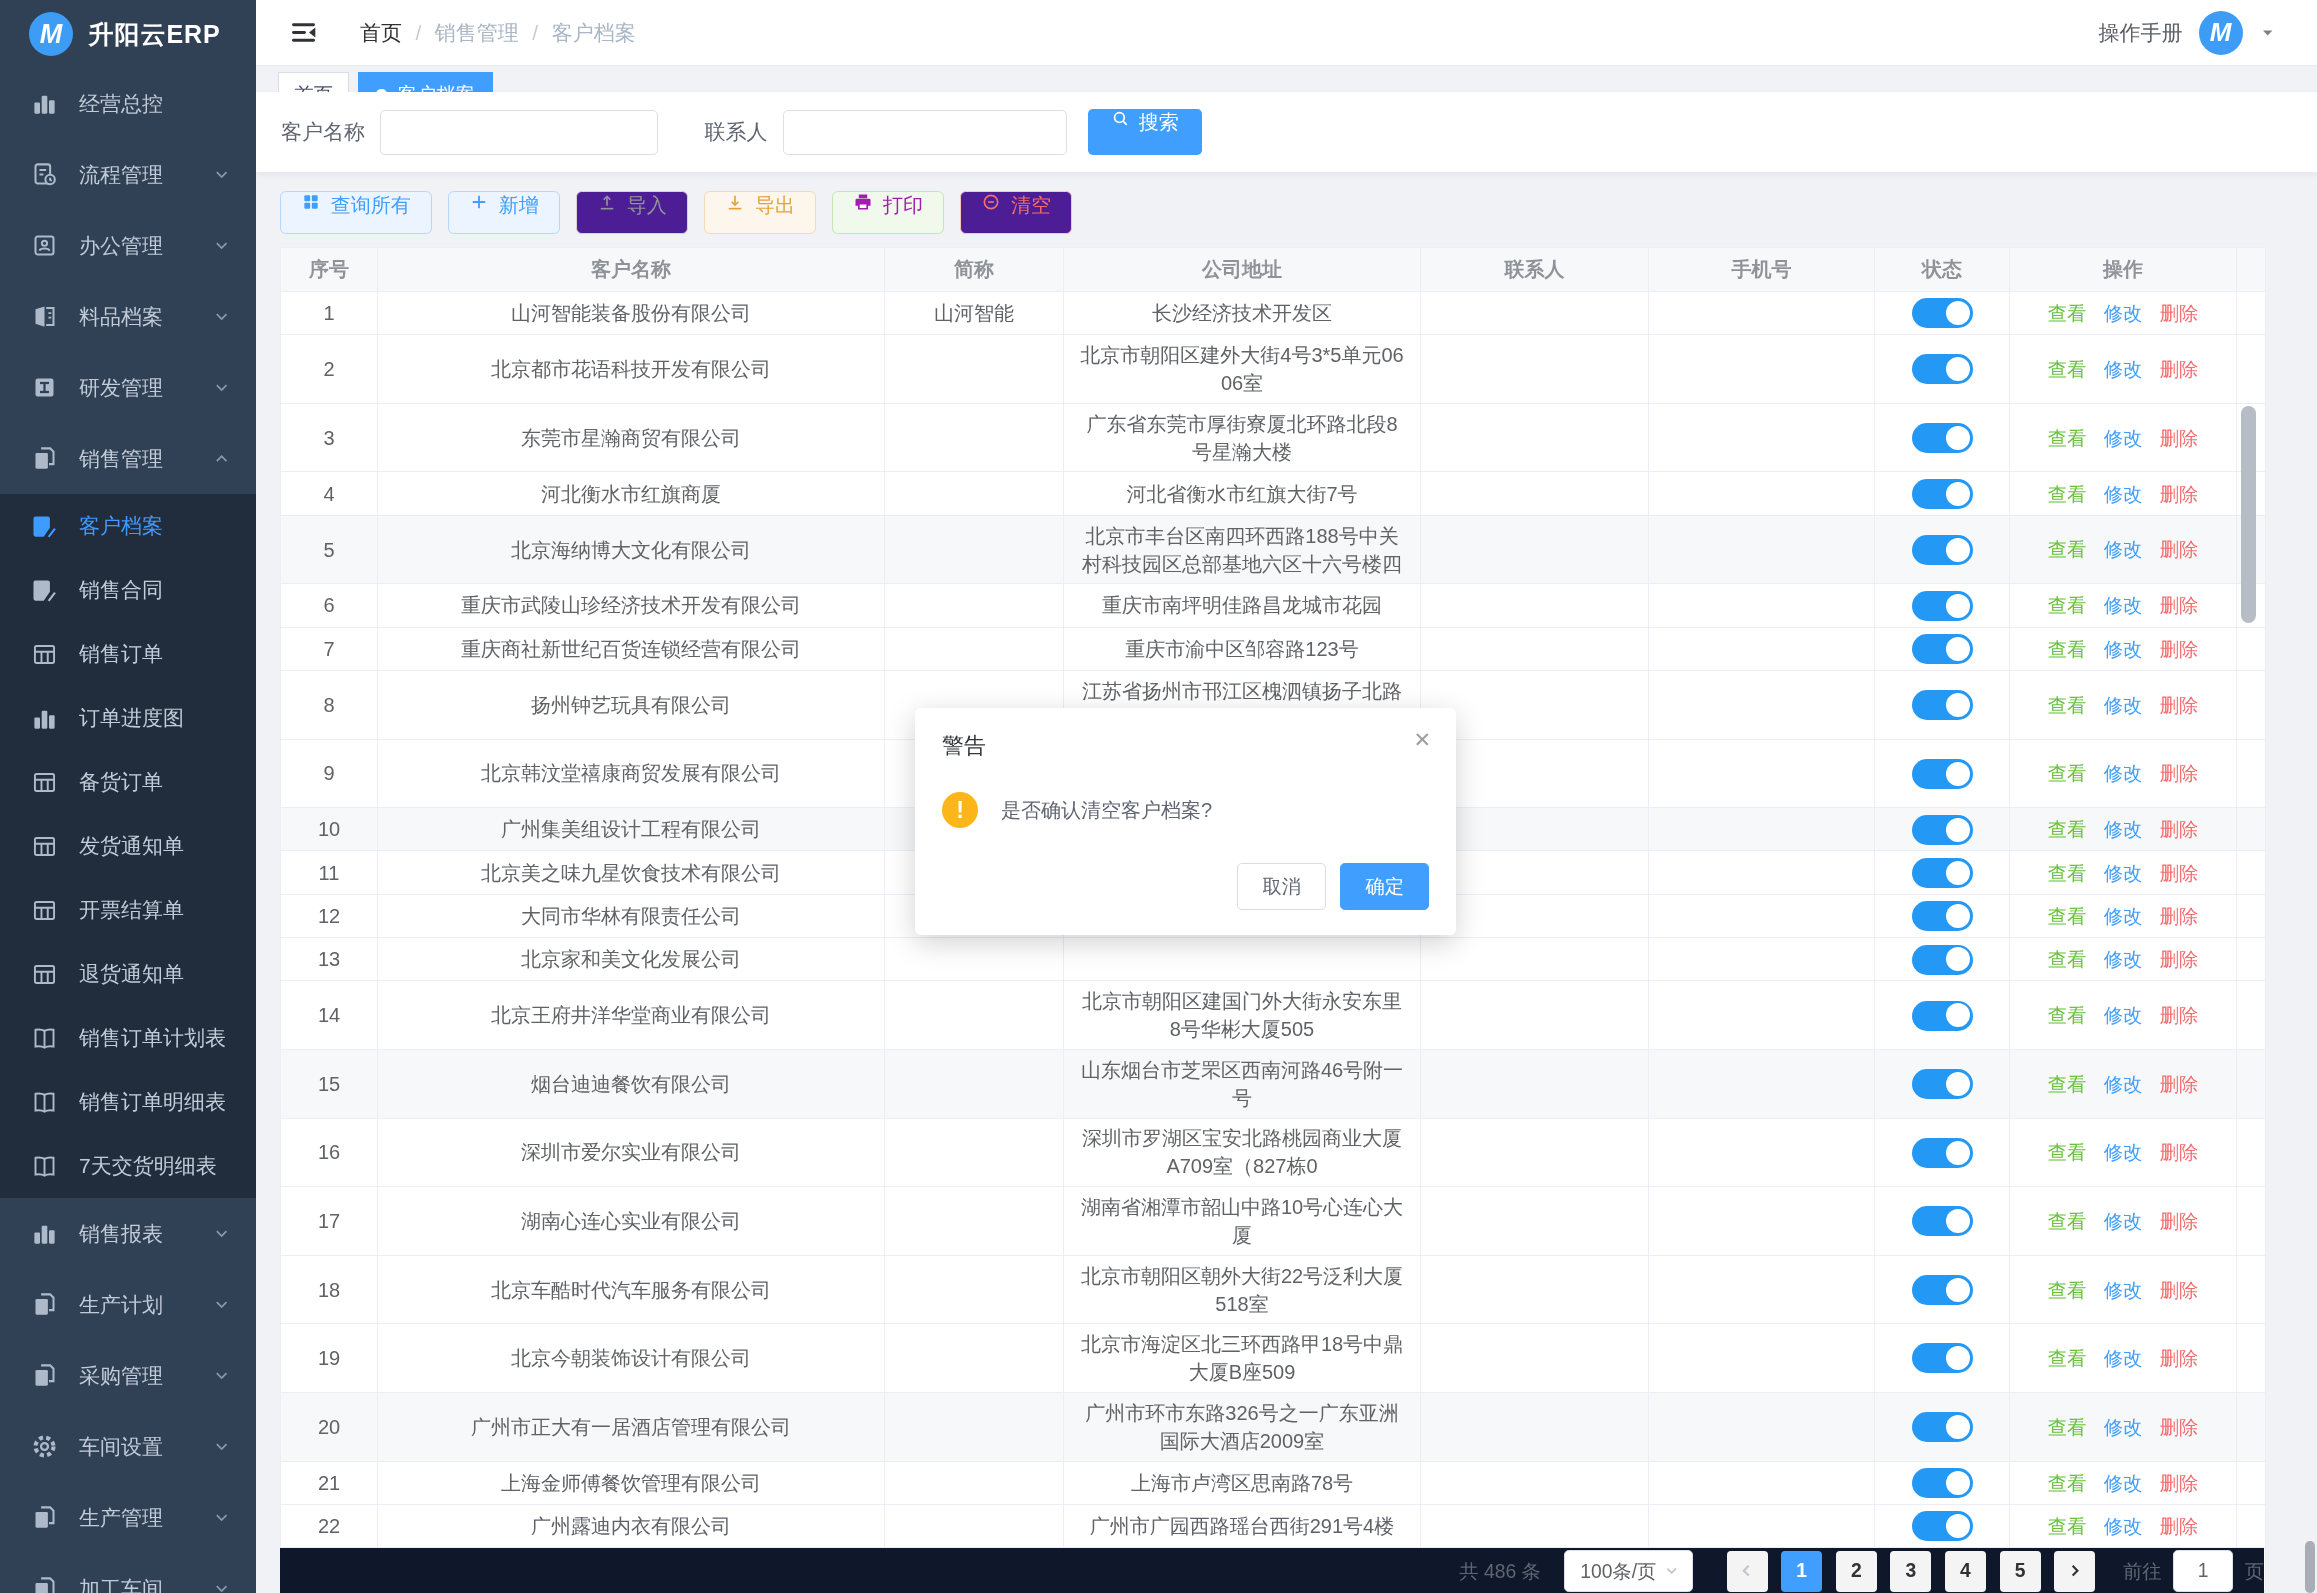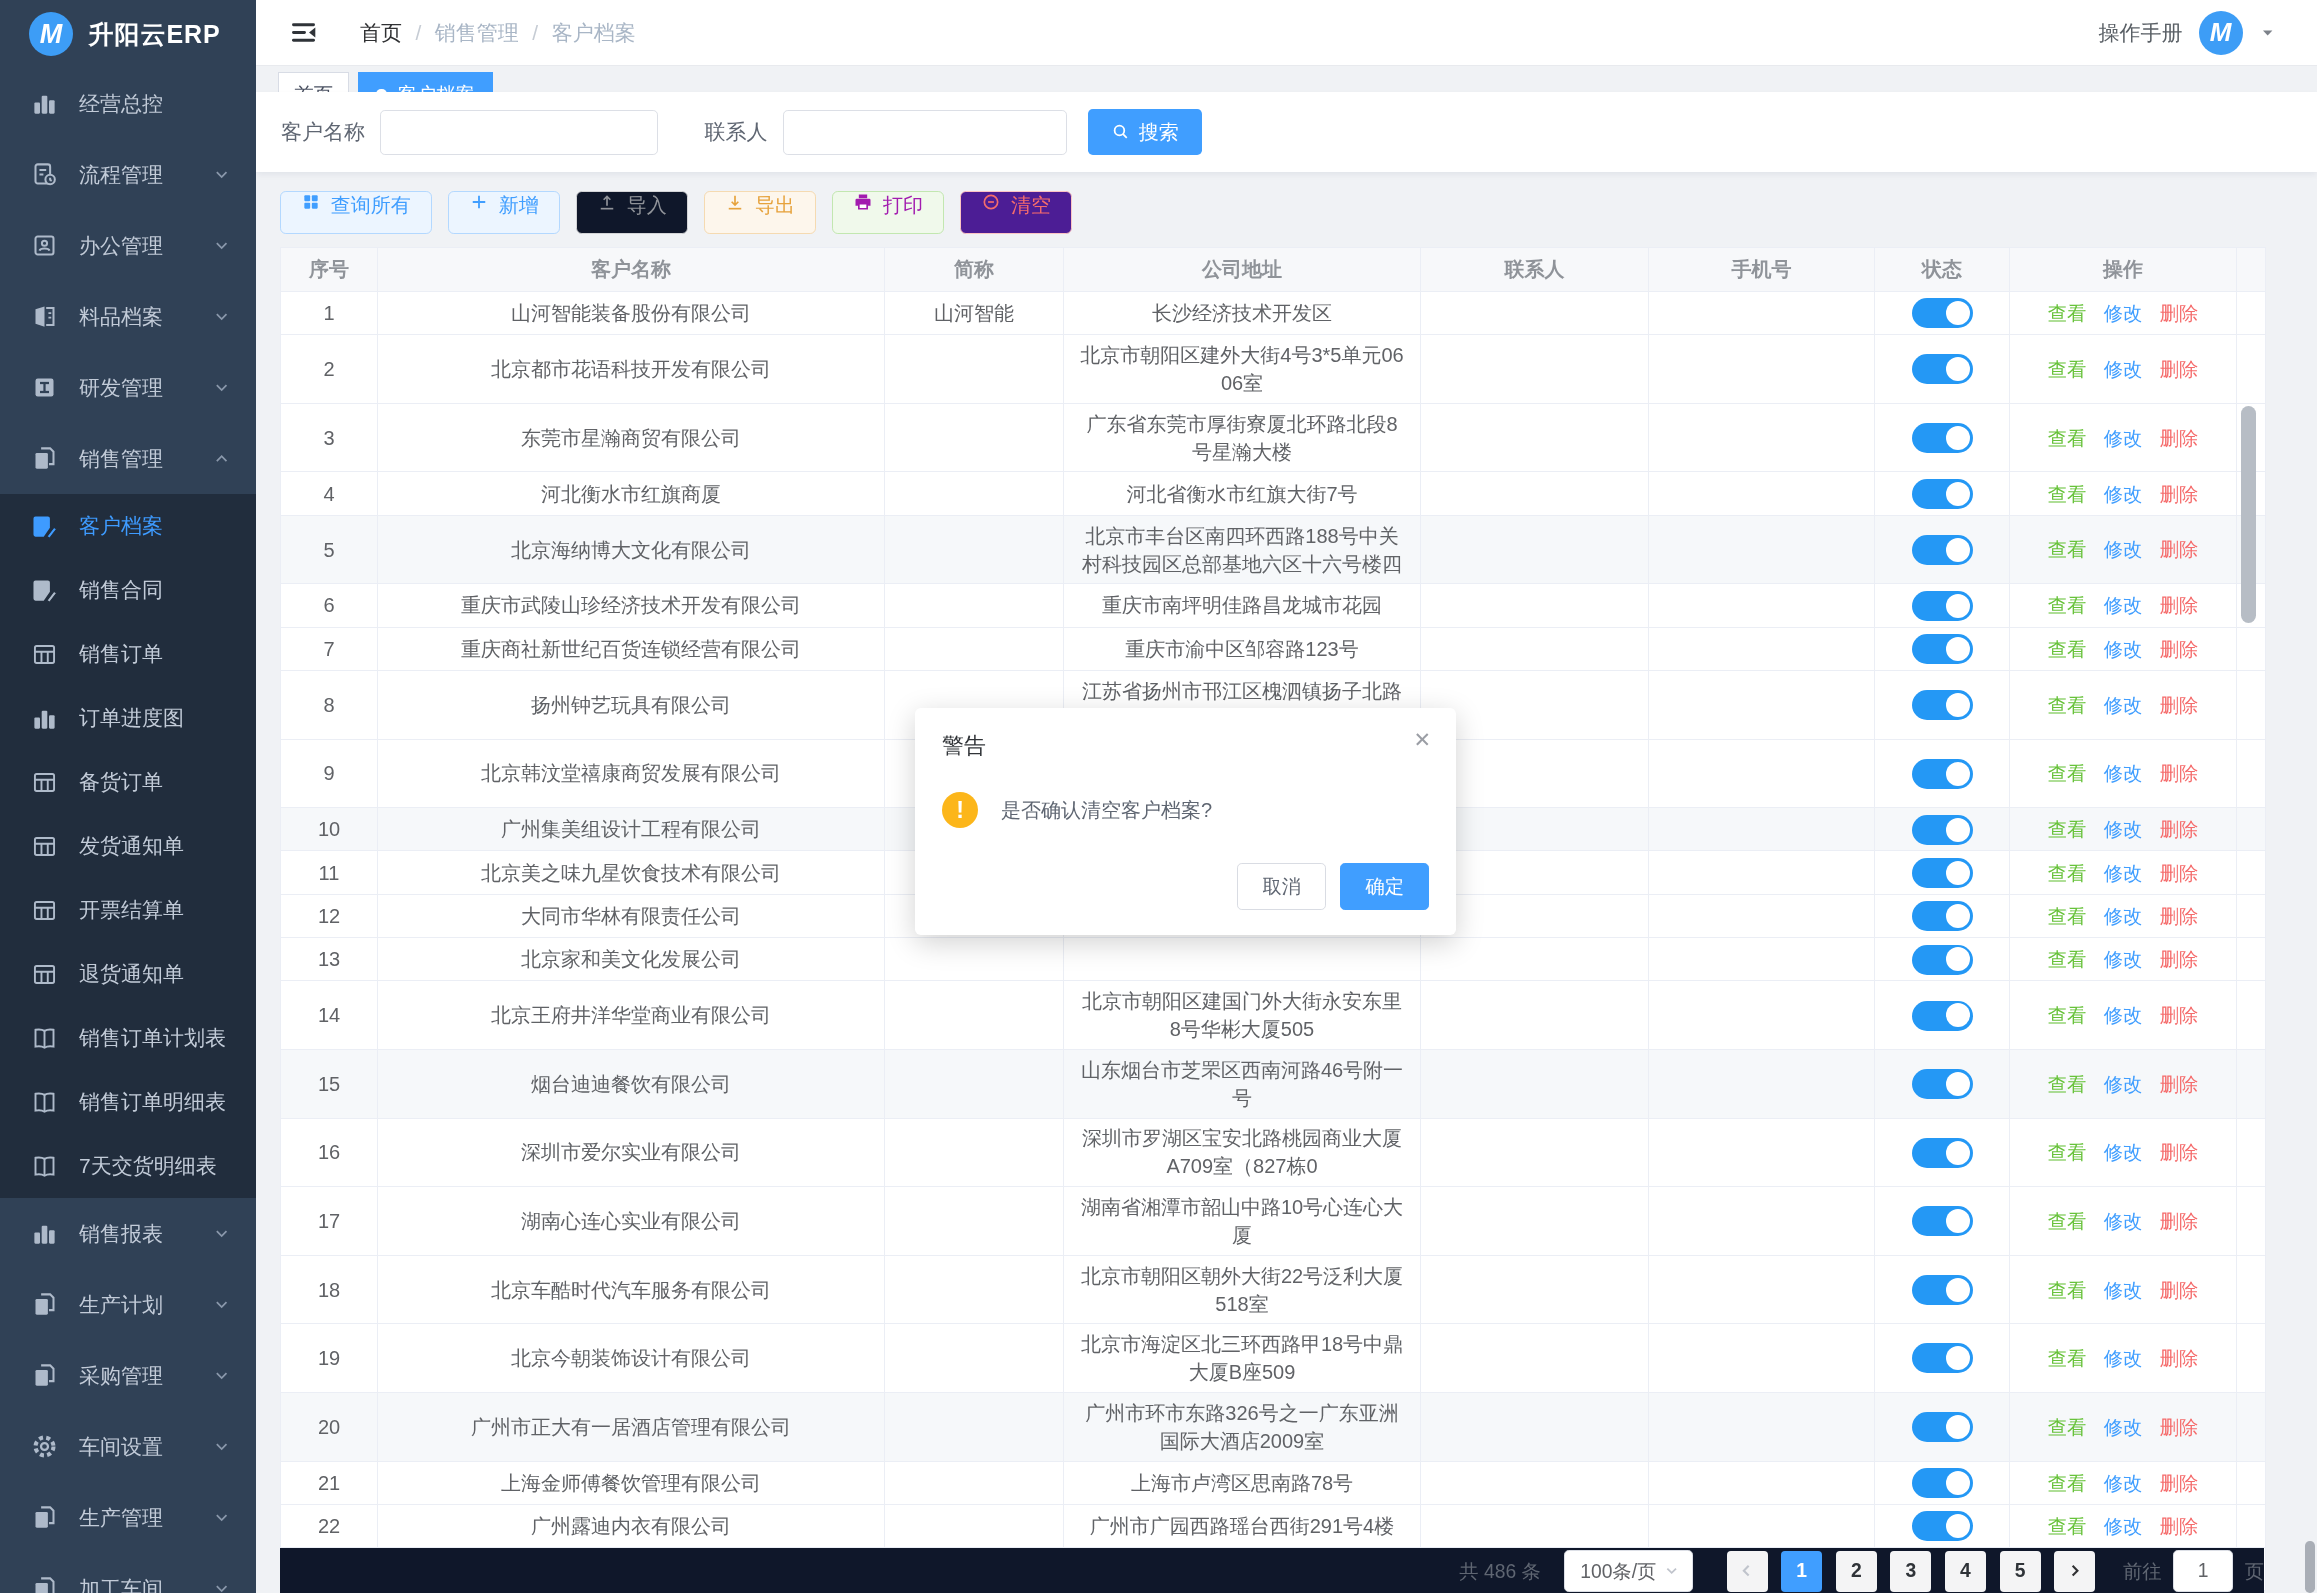--- a/index.html
+++ b/index.html
@@ -36,29 +36,29 @@
   .caret { width:17.4px; height:17.4px; color:#7d8density288; color:#7d828a; cursor:pointer; }
 
   .tabs { position:absolute; left:22px; top:72px; display:flex; gap:8.7px; z-index:1; }
   .tab { height:44px; display:flex; align-items:center; padding:0 15.4px; background:#fff; border:1px solid #d8dce5; font-size:19.3px; color:#495060; cursor:pointer; white-space:nowrap; }
   .tab.active { background:#409eff; border-color:#409eff; color:#fff; padding:0 17.4px; }
   .tab.active .tab-dot { width:10.6px; height:10.6px; border-radius:50%; background:#fff; margin-right:10.6px; }
 
   .filter-card { position:absolute; left:0; top:92px; width:100%; height:80px; background:#fff; box-shadow:0 2.9px 6.8px rgba(15,35,72,.07); z-index:2; display:flex; align-items:center; padding-left:25px; }
   .f-label { font-size:21px; color:#5f6672; margin-right:15.4px; white-space:nowrap; }
   .f-input { width:278px; height:45px; border:1px solid #dcdfe6; border-radius:4.8px; background:#fff; margin-right:46px; font-size:19.3px; padding:0 13.5px; color:#606266; outline:none; }
-  .search-btn { margin-left:21px; height:46px; width:114px; background:#409eff; border:none; border-radius:4.8px; color:#fff; font-size:20px; display:flex; align-items:center; justify-content:center; gap:8.7px; cursor:pointer; }
+  .search-btn { margin-left:21px; height:46px; width:114px; background:#409eff; border:none; border-radius:4.8px; color:#fff; font-size:20px; display:flex; justify-content:center; gap:8.7px; cursor:pointer; }
   .search-btn .s-icon { width:19.3px; height:19.3px; }
 
   .content { position:absolute; left:0; top:172px; width:100%; bottom:0; padding:19.3px 0 0 24px; }
   .toolbar { display:flex; gap:16.4px; margin-bottom:12.6px; }
   .tbtn { height:43px; padding:0 20px; border-radius:5.8px; border:1px solid; font-size:20px; display:inline-flex; align-items:flex-start; gap:9.7px; cursor:pointer; background:#fff; font-family:inherit; }
   .tbtn .b-icon { width:20px; height:20px; }
   .tbtn.primary-plain { background:#ecf5ff; border-color:#b3d8ff; color:#409eff; }
-  .tbtn.default { background:#0f172a; border-color:#d3d4d6; color:#909399; }
+  .tbtn.default { background:#4c1d95; border-color:#d3d4d6; color:#909399; }
   .tbtn.warning { background:#fdf6ec; border-color:#f5dab1; color:#e6a23c; }
   .tbtn.success { background:#f0f9eb; border-color:#c2e7b0; color:#a21caf; }
   .tbtn.danger { background:#4c1d95; border-color:#fbc4c4; color:#f56c6c; }
 
   table.grid { border-collapse:collapse; table-layout:fixed; width:1984px; background:#fff; }
   .grid th { background:#f7f8fa; color:#8f9399; font-size:20px; font-weight:bold; height:44px; border:1px solid #ebeef5; padding:3.9px 9.7px; }
   .grid td { border:1px solid #ebeef5; font-size:20px; color:#606266; text-align:center; padding:5.8px 13.5px; line-height:1.4; background:#fff; word-break:break-all; }
   .grid tr.striped td { background:#f6f8fa; }
   .switch { display:inline-block; width:61px; height:30px; border-radius:15.4px; background:#2498f5; position:relative; vertical-align:middle; cursor:pointer; }
   .switch .knob { position:absolute; right:2.9px; top:2.9px; width:24px; height:24px; border-radius:50%; background:#fff; }

